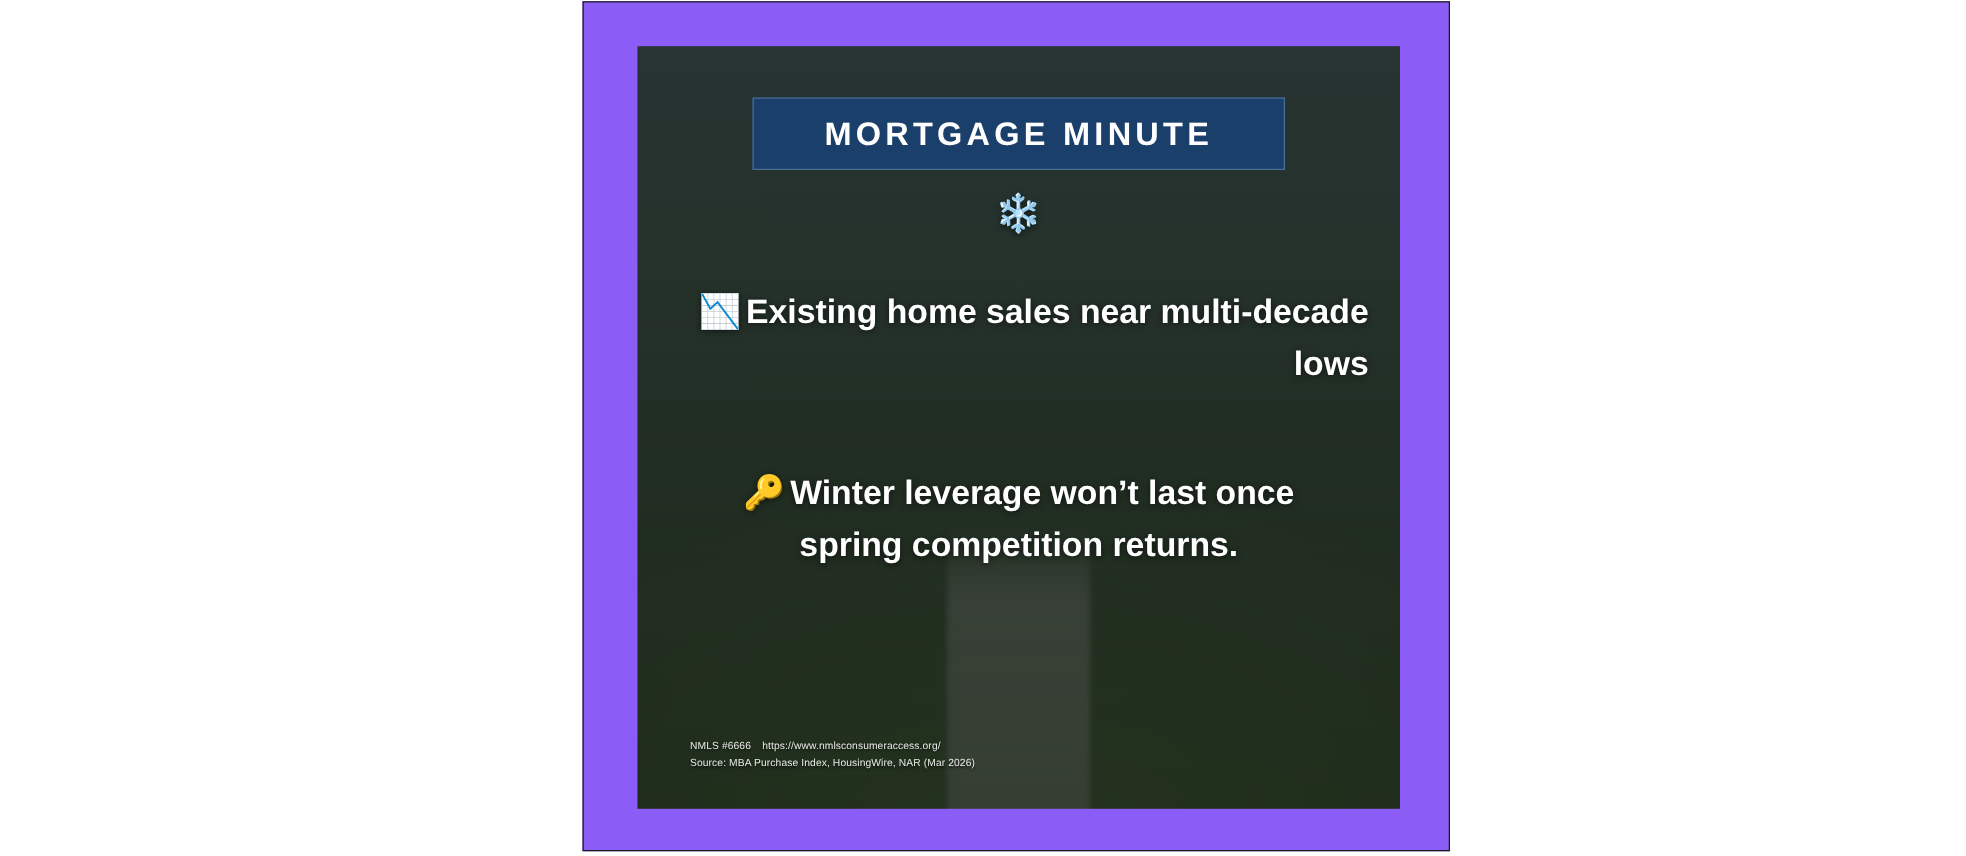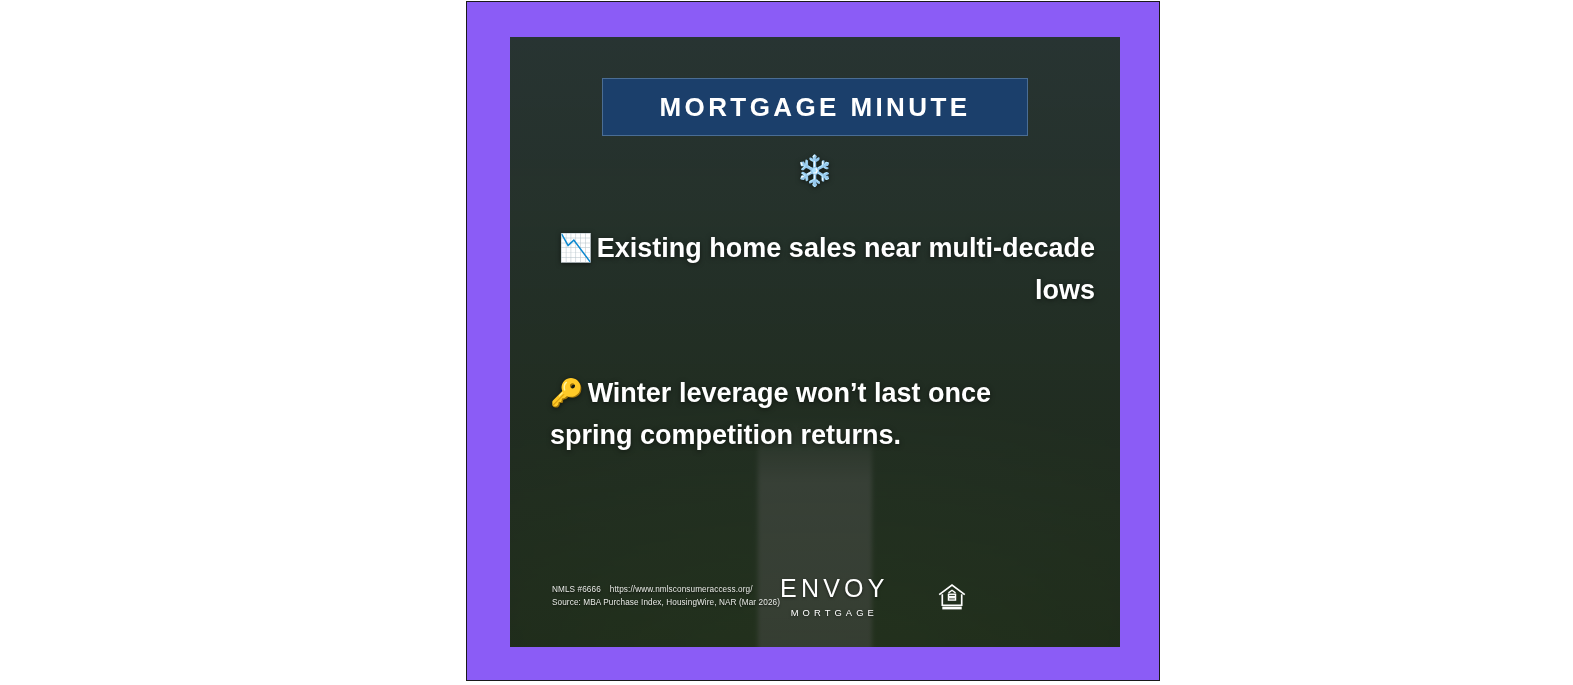--- a/index.html
+++ b/index.html
@@ -134,33 +134,35 @@
   .bullet-emoji { margin-right: 4px; }
 
   
   .closing {
     margin-top: 60px;
     width: 530px;
     color: #ffffff;
     font-size: 27px;
     font-weight: bold;
     line-height: 1.58;
+    text-align: center;
     text-shadow: 0 1px 5px rgba(0,0,0,0.55);
   }
 
   
   .footer {
     position: absolute;
     left: 0;
     right: 0;
     bottom: 30px;
     padding: 0 41px 0 42px;
     box-sizing: border-box;
     display: flex;
     align-items: center;
+    justify-content: space-between;
   }
   .disclosure {
     color: #e8eae6;
     font-size: 8.2px;
     line-height: 1.62;
     letter-spacing: 0.1px;
     text-shadow: 0 1px 2px rgba(0,0,0,0.6);
     white-space: nowrap;
   }
   .disclosure-nmls { margin-right: 9px; }
@@ -226,42 +228,17 @@
 
       <div class="footer">
 
         <div class="disclosure">
           <div>
             <span class="disclosure-nmls">NMLS #6666</span><span>https://www.nmlsconsumeraccess.org/</span>
           </div>
           <div>Source: MBA Purchase Index, HousingWire, NAR (Mar 2026)</div>
         </div>
 
-        <div class="footer-right">
-
-          <div class="envoy-logo">
-            <span class="envoy-word">ENVOY</span>
-            <span class="envoy-sub">MORTGAGE</span>
-          </div>
-
-          <span class="eho-logo">
-            <svg viewBox="0 0 34 34" width="30" height="30" aria-hidden="true">
-              <g fill="none" stroke="#ffffff" stroke-width="1.9">
-                <path d="M2.5 15.5 L17 4.5 L31.5 15.5"></path>
-                <path d="M6 15 L6 27.5 L28 27.5 L28 15"></path>
-              </g>
-              <g fill="none" stroke="#ffffff" stroke-width="1.6">
-                <path d="M13 13.5 L17 10.5 L21 13.5"></path>
-                <rect x="13" y="15" width="8" height="2.6"></rect>
-                <rect x="13" y="19" width="8" height="2.6"></rect>
-              </g>
-              <g fill="#ffffff">
-                <rect x="6" y="29" width="22" height="3.2"></rect>
-              </g>
-            </svg>
-          </span>
-
-        </div>
       </div>
 
     </div>
   </div>
 </div>
 
 </body></html>

